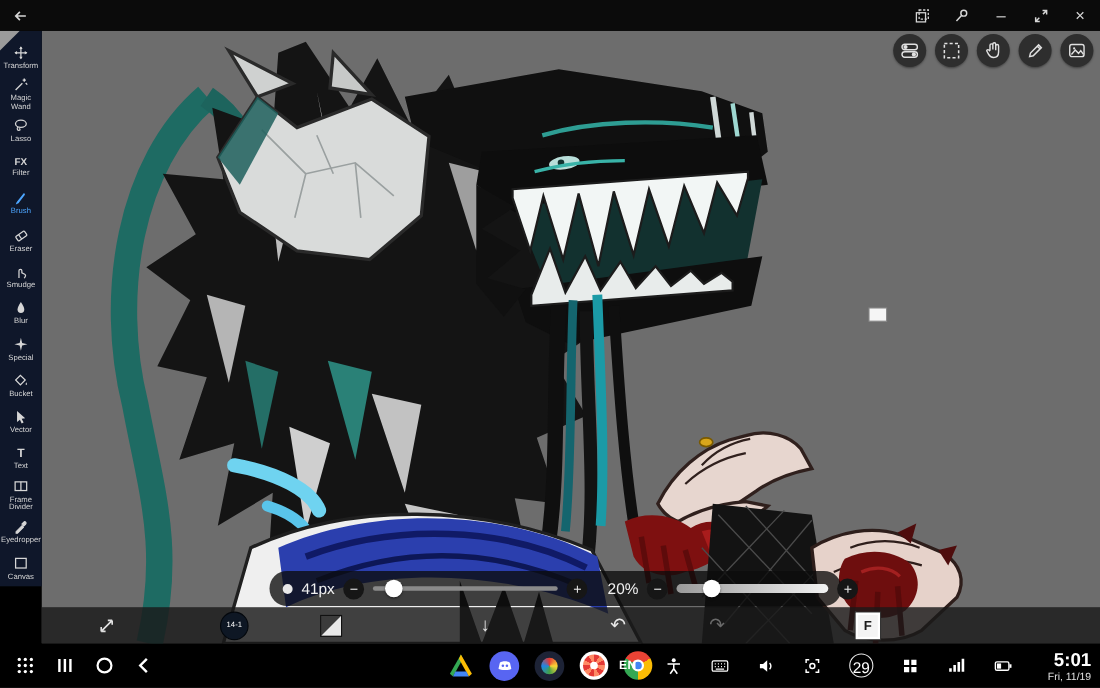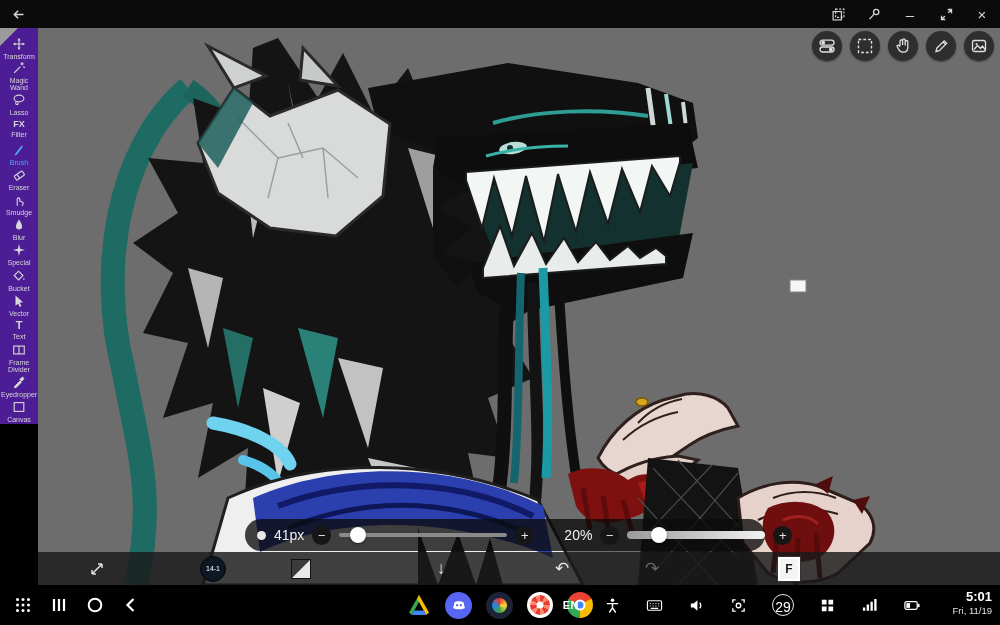--- a/index.html
+++ b/index.html
@@ -8,21 +8,21 @@
   .abs { position:absolute; }
 
   
   .titlebar { left:0; top:0; width:1000px; height:28px; background:#0b0b0b; z-index:30; display:flex; align-items:center; }
   .tb-left { margin-left:8px; display:flex; align-items:center; }
   .tb-right { margin-left:auto; margin-right:8px; display:flex; align-items:center; gap:16px; }
   .tb-btn { width:20px; height:20px; display:flex; align-items:center; justify-content:center; color:#d6d6d6; font-size:15px; line-height:1; }
   .tb-btn svg { width:15px; height:15px; }
 
   
-  .left-toolbar { left:0; top:28px; width:38px; height:396px; background:#4c1d95; z-index:20; display:flex; flex-direction:column; padding-top:8px; }
+  .left-toolbar { left:0; top:28px; width:38px; height:505px; background:#0f172a; z-index:20; display:flex; flex-direction:column; padding-top:8px; }
   .tool { height:34px; display:flex; flex-direction:column; align-items:center; justify-content:center; gap:2px; color:#d6d6d6; cursor:default; }
   .tool svg { width:14px; height:14px; display:block; }
   .tool .lbl { font-size:7px; line-height:1.05; text-align:center; max-width:36px; }
   .tool.active { color:#4da6ff; }
   .fxtxt { font-size:9px; font-weight:bold; line-height:1; }
   .ttxt { font-size:11px; font-weight:bold; line-height:1; }
 
   
   .canvas-area { left:38px; top:28px; width:962px; height:557px; background:#6d6d6d; z-index:1; }
   .canvas-area svg { display:block; width:100%; height:100%; }
@@ -56,21 +56,21 @@
   .navbar { left:0; top:585px; width:1000px; height:40px; background:#000; z-index:40; }
   .nav-left { position:absolute; left:14px; top:0; height:40px; display:flex; align-items:center; gap:18px; }
   .nav-left svg { width:18px; height:18px; }
   .nav-center { position:absolute; left:0; top:0; width:1000px; height:40px; display:flex; align-items:center; justify-content:center; gap:14px; pointer-events:none; }
   .nav-center > * { pointer-events:auto; }
   .nav-right { position:absolute; right:80px; top:0; height:40px; display:flex; align-items:center; gap:25px; color:#fff; }
   .nav-right svg { width:17px; height:17px; }
   .lang { font-size:11px; font-weight:bold; letter-spacing:.5px; }
   .batt-circle { width:22px; height:22px; border-radius:50%; border:1.5px solid #e8e8e8; display:flex; align-items:flex-end; justify-content:center; font-size:14px; }
   .clock { position:absolute; right:8px; top:4px; width:70px; text-align:right; color:#fff; }
-  .clock .time { font-size:13px; font-weight:bold; line-height:1.25; }
+  .clock .time { font-size:17px; font-weight:bold; line-height:1.25; }
   .clock .date { font-size:9.5px; color:#e0e0e0; }
 
   .drive-tri { width:24px; height:22px; position:relative; }
   .chrome-icon { width:26px; height:26px; border-radius:50%; background:conic-gradient(from -60deg,#ea4335 0 120deg,#fbbc05 0 240deg,#34a853 0 360deg); position:relative; }
   .chrome-core { position:absolute; left:50%; top:50%; width:11px; height:11px; border-radius:50%; background:#4285f4; border:2px solid #fff; transform:translate(-50%,-50%); }
   .paint-icon { width:27px; height:27px; border-radius:50%; background:#1d2336; display:flex; align-items:center; justify-content:center; }
   .paint-ring { width:15px; height:15px; border-radius:50%; background:conic-gradient(#e53935,#fdd835,#43a047,#1e88e5,#e53935); }
   .flower-icon { width:26px; height:26px; border-radius:50%; background:#fff; display:flex; align-items:center; justify-content:center; }
   .flower-core { width:20px; height:20px; border-radius:50%; background:repeating-conic-gradient(#e53935 0 30deg,#ff8a65 30deg 60deg); position:relative; }
   .flower-core::after { content:""; position:absolute; left:50%; top:50%; width:7px; height:7px; border-radius:50%; background:#fff; transform:translate(-50%,-50%); }
@@ -349,21 +349,21 @@
     <span class="s-label">41px</span>
     <div class="round-mini">
         <span>−</span>
       </div>
     <div class="track size">
         <div class="knob" style="left:11%"></div>
       </div>
     <div class="round-mini">
         <span>+</span>
       </div>
-    <span class="s-label" style="margin-left:22px">20%</span>
+    <span class="s-label" style="margin-left:10px">20%</span>
     <div class="round-mini">
         <span>−</span>
       </div>
     <div class="track opacity">
         <div class="knob" style="left:23%"></div>
       </div>
     <div class="round-mini">
         <span>+</span>
       </div>
   </div>

